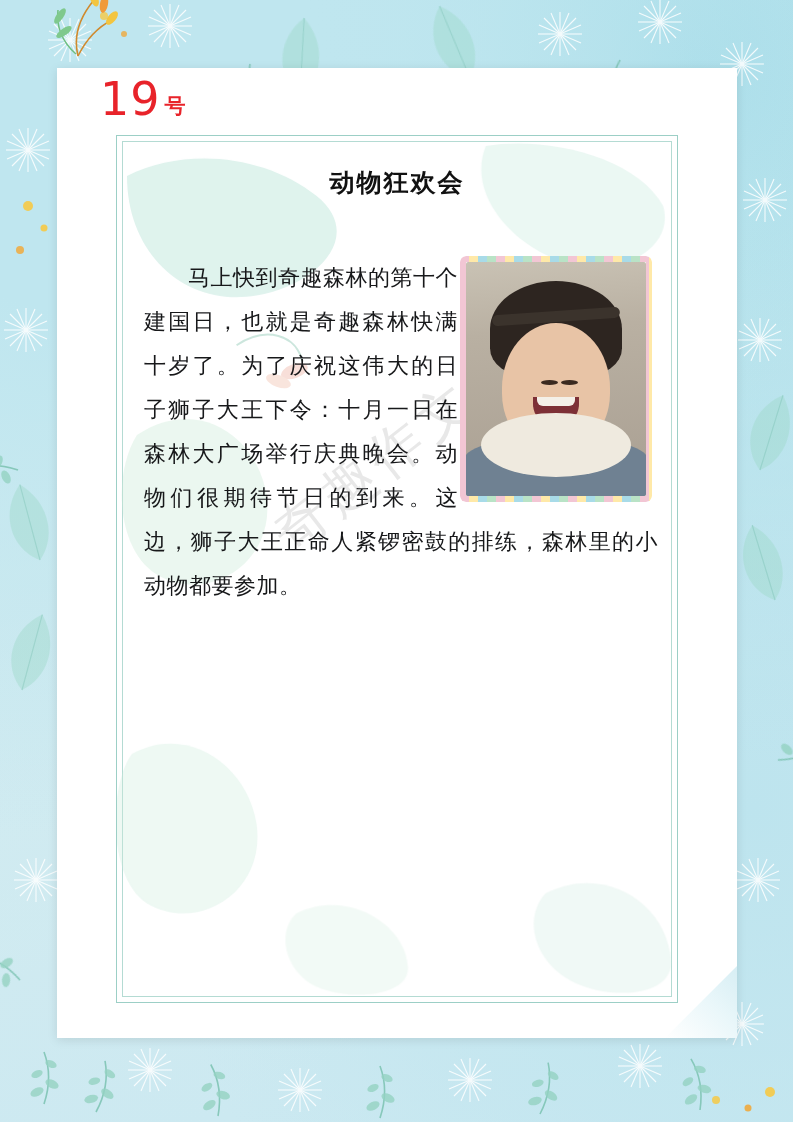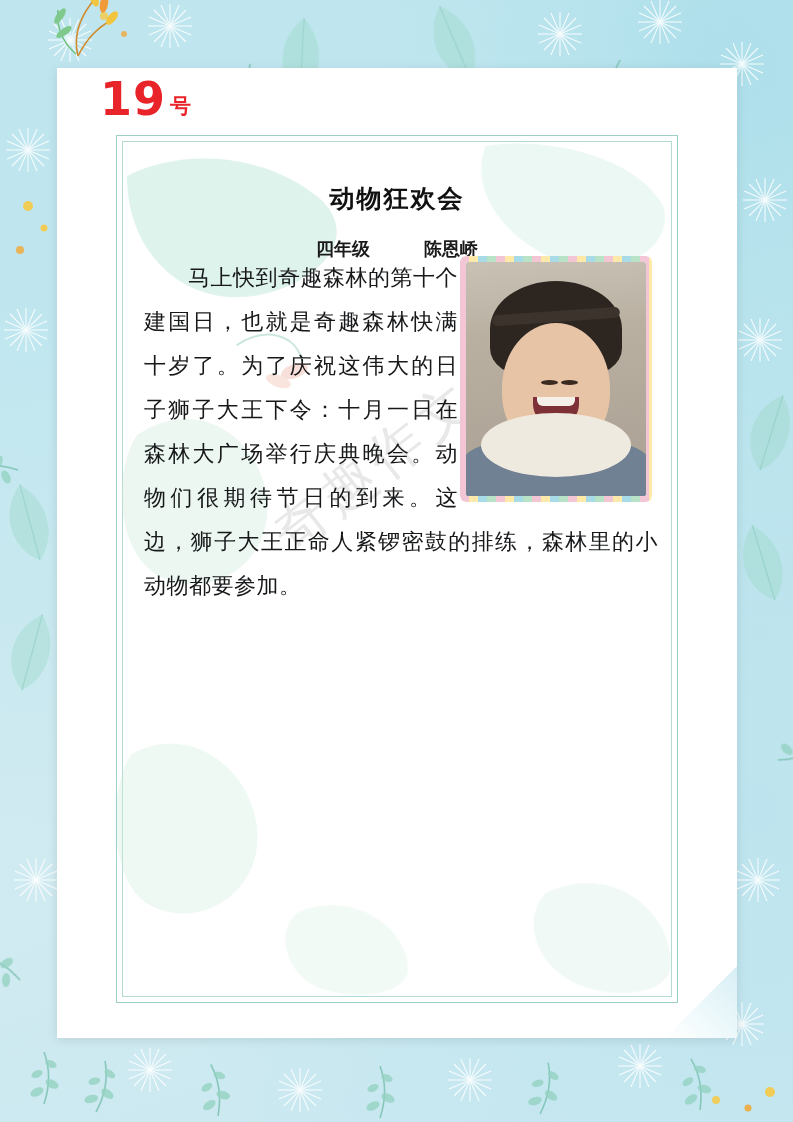--- a/index.html
+++ b/index.html
@@ -67,21 +67,21 @@
     left: 100px;
     top: 78px;
     display: flex;
     align-items: flex-end;
     gap: 4px;
     color: #e8232a;
   }
   .badge-num {
     font-family: "DejaVu Sans", sans-serif;
     font-size: 46px;
-    font-weight: 700;
+    font-weight: 400;
     line-height: 0.95;
     letter-spacing: 1px;
     text-align: center;
   }
   .badge-unit {
     font-family: "DejaVu Sans", sans-serif;
     font-size: 21px;
     font-weight: 700;
     line-height: 1;
     padding-bottom: 5px;
@@ -137,21 +137,21 @@
     width: 522px;
     height: 834px;
   }
   .title {
     text-align: center;
     font-family: "DejaVu Sans", sans-serif;
     font-size: 25px;
     font-weight: 700;
     color: #111;
     letter-spacing: 2px;
-    margin-top: 30px;
+    margin-top: 14px;
   }
   .byline {
     display: flex;
     justify-content: center;
     gap: 54px;
     margin-top: 22px;
     font-family: "DejaVu Sans", sans-serif;
     font-size: 18px;
     font-weight: 700;
     color: #1a1a1a;
@@ -440,24 +440,20 @@
         <ellipse cx="178" cy="236" rx="14" ry="7" fill="#f0b9ac" transform="rotate(-20 178 236)"></ellipse>
         <ellipse cx="162" cy="246" rx="13" ry="6" fill="#f3c6b6" transform="rotate(20 162 246)"></ellipse>
       </g>
     </svg>
   </div>
 
   <div class="watermark">奇趣作文</div>
 
   <div class="content">
     <div class="title">动物狂欢会</div>
-    <div class="byline">
-      <span>四年级</span>
-      <span>陈恩峤</span>
-    </div>
 
     <div class="photo">
       <div class="photo-img">
         <div class="torso"></div>
         <div class="hair"></div>
         <div class="face">
           <div class="eye l"></div>
           <div class="eye r"></div>
           <div class="mouth"></div>
         </div>

